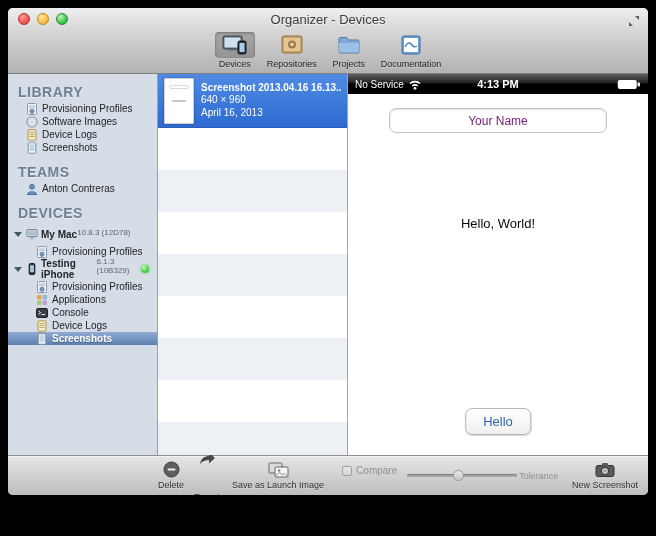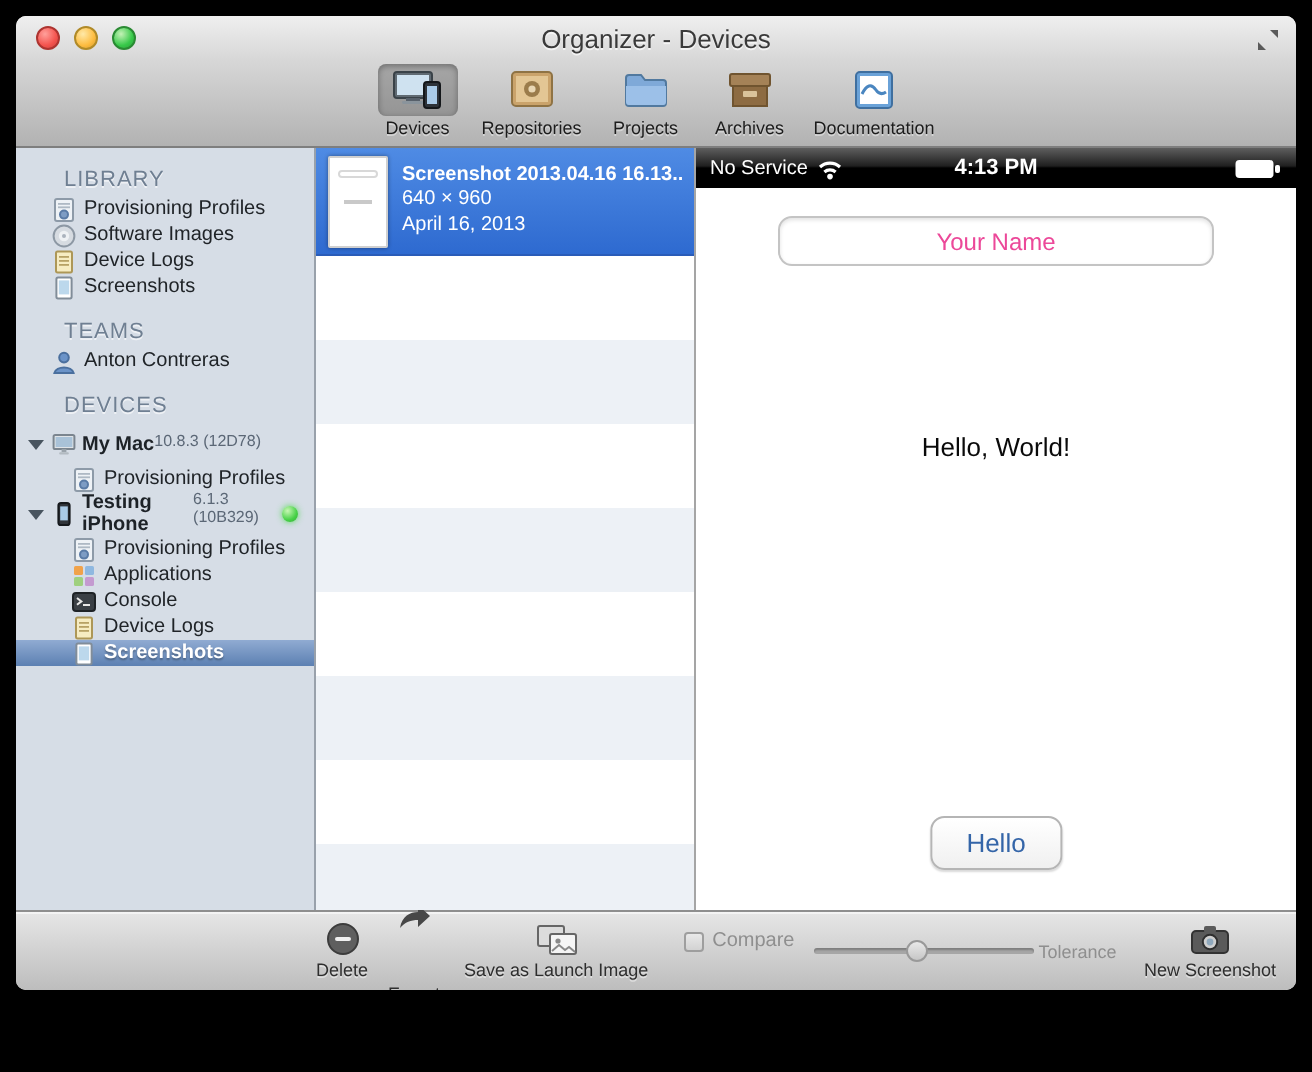--- a/index.html
+++ b/index.html
@@ -31,22 +31,22 @@
   .tool.selected .icon-wrap { background:rgba(0,0,0,.22); box-shadow:inset 0 1px 3px rgba(0,0,0,.35); }
   .tlabel { font-size:9px; color:#1c1c1c; margin-top:1px; text-shadow:0 1px 0 rgba(255,255,255,.4); white-space:nowrap; }
 
   
   .content { flex:1; display:flex; min-height:0; }
 
   
   .sidebar { width:150px; flex:0 0 auto; background:#d6dde6; border-right:1px solid #99a1ab;
     padding-top:8px; overflow:hidden; }
   .sec { margin-bottom:8px; }
-  .sec-h { font-size:11px; font-weight:normal; letter-spacing:.5px; color:#6f7f92;
-    padding:2px 0 2px 24px; text-shadow:0 1px 0 rgba(255,255,255,.6); }
+  .sec-h { font-size:14px; font-weight:bold; letter-spacing:.5px; color:#6f7f92;
+    padding:2px 0 2px 10px; text-shadow:0 1px 0 rgba(255,255,255,.6); }
   .s-item { display:flex; align-items:center; gap:4px; height:13px; padding-left:18px;
     font-size:10px; color:#202428; white-space:nowrap; }
   .s-item.child { padding-left:28px; }
   .s-item.selected { background:linear-gradient(#90abd2,#5c80b2); color:#fff; font-weight:bold;
     text-shadow:0 1px 1px rgba(0,0,0,.3); }
   .mi { width:12px; height:12px; flex:0 0 auto; display:inline-flex; }
   .dev-row { display:flex; align-items:center; gap:3px; height:22px; padding-left:6px; }
   .tri { width:0; height:0; border-left:4px solid transparent; border-right:4px solid transparent;
     border-top:5px solid #48545f; margin-right:1px; flex:0 0 auto; }
   .dev-names { display:flex; flex-direction:row; line-height:1.1; }
@@ -74,21 +74,21 @@
   
   .preview { flex:1; background:#fff; position:relative; overflow:hidden; }
   .statusbar { height:20px; background:linear-gradient(#5e5e5e,#1f1f1f 45%,#000 50%,#000);
     color:#fff; display:flex; align-items:center; padding:0 7px; position:relative; }
   .sb-left { display:flex; align-items:center; gap:4px; font-size:10px; }
   .sb-time { position:absolute; left:0; right:0; text-align:center; font-size:11px; font-weight:bold; }
   .sb-batt { margin-left:auto; display:inline-flex; position:relative; z-index:1; }
   .p-field { position:absolute; top:34px; left:50%; transform:translateX(-50%); width:218px; height:25px;
     border:1px solid #c4c4c4; border-radius:7px; background:#fff;
     box-shadow:inset 0 1px 2px rgba(0,0,0,.12); display:flex; align-items:center; justify-content:center; }
-  .p-ph { font-size:12px; color:#ec4899; }
+  .p-ph { font-size:12px; color:#701a75; }
   .p-greet { position:absolute; top:142px; left:0; right:0; text-align:center; font-size:13px; color:#0a0a0a; }
   .p-btn { position:absolute; bottom:20px; left:50%; transform:translateX(-50%);
     padding:5px 17px; border:1px solid #b5b5b5; border-radius:7px;
     background:linear-gradient(#ffffff,#f0f0f0); box-shadow:0 1px 1px rgba(0,0,0,.15);
     font-size:13px; color:#3465a8; }
 
   
   .bottombar { height:40px; flex:0 0 auto; background:linear-gradient(#e6e6e6,#bdbdbd);
     border-top:1px solid #8e8e8e; box-shadow:inset 0 1px 0 rgba(255,255,255,.55);
     display:flex; align-items:center; padding:0 10px 0 150px; }
@@ -159,30 +159,20 @@
         <svg width="24" height="20" viewBox="0 0 24 20">
             <path d="M2 4 a1.5 1.5 0 0 1 1.5 -1.5 h6 l2 2.5 h9 a1.5 1.5 0 0 1 1.5 1.5 v10 a1.5 1.5 0 0 1 -1.5 1.5 h-17 a1.5 1.5 0 0 1 -1.5 -1.5 z" fill="#7fa9d8" stroke="#51799f"></path>
             <path d="M2 8 h20 v8 a1.5 1.5 0 0 1 -1.5 1.5 h-17 a1.5 1.5 0 0 1 -1.5 -1.5 z" fill="#9cc0e8"></path>
           </svg>
       </span>
       <span class="tlabel">Projects</span>
     </div>
     <div class="tool">
       <span class="icon-wrap">
         <svg width="24" height="20" viewBox="0 0 24 20">
-            <rect x="2" y="2" width="20" height="6" rx="1" fill="#a58257" stroke="#70542f"></rect>
-            <rect x="3.5" y="8" width="17" height="10" fill="#8d6b42" stroke="#70542f"></rect>
-            <rect x="8.5" y="10.5" width="7" height="3" rx="0.5" fill="#d9c29a"></rect>
-          </svg>
-      </span>
-      <span class="tlabel">Archives</span>
-    </div>
-    <div class="tool">
-      <span class="icon-wrap">
-        <svg width="24" height="20" viewBox="0 0 24 20">
             <rect x="3" y="1" width="18" height="18" rx="2" fill="#6aa2d8" stroke="#3f6f9f"></rect>
             <rect x="5" y="3" width="14" height="14" fill="#ffffff"></rect>
             <path d="M6 12 q3.5 -7 7 -2 q2 3 5 1" stroke="#4a86c0" fill="none" stroke-width="1.5"></path>
           </svg>
       </span>
       <span class="tlabel">Documentation</span>
     </div>
   </div>
 
   <div class="content">

